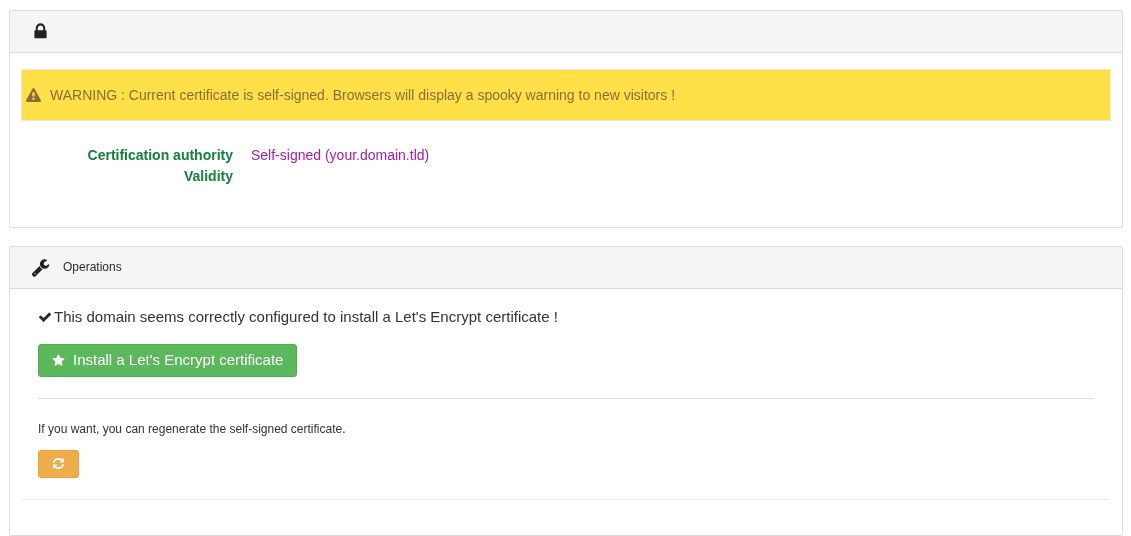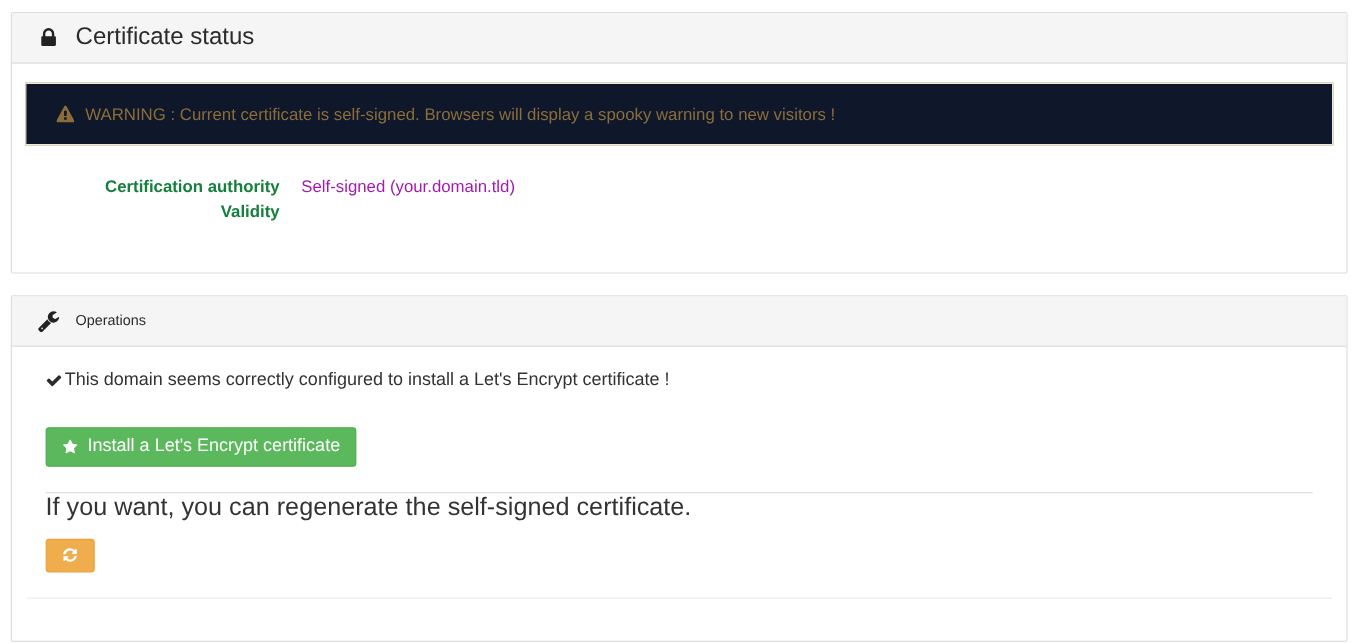--- a/index.html
+++ b/index.html
@@ -29,24 +29,24 @@
     padding: 0 0 0 21px;
     font-size: 20px;
     color: #2b2b2b;
   }
   .panel-heading .hicon { width: 19px; height: 19px; fill: #222; flex: 0 0 auto; }
   .panel-heading .htitle { line-height: 1; padding-bottom: 2px; }
 
   
   .cert-body { padding: 16px 11px 0 11px; }
   .alert-warning {
-    background: #0f172a;
+    background: #fde047;
     border: 1px solid #f5e9c9;
     color: #8a6d3b;
-    padding: 15px 25px;
+    padding: 15px 4px;
     font-size: 14px;
     display: flex;
     align-items: center;
     gap: 9px;
     line-height: 20px;
   }
   .alert-warning .aicon { width: 15px; height: 15px; fill: #8a6d3b; flex: 0 0 auto; }
 
   .detail-rows { margin: 24px 0 0 10px; padding-bottom: 40px; }
   .detail-row {
@@ -77,39 +77,38 @@
     gap: 8px;
     border-radius: 3px;
     font-size: 15px;
     color: #fff;
     padding: 6px 13px 7px 13px;
     line-height: 18px;
     cursor: pointer;
     font-family: inherit;
   }
   .btn .bicon { width: 13px; height: 13px; fill: #fff; flex: 0 0 auto; }
-  .btn-success { background: #5cb85c; border: 1px solid #4cae4c; margin-top: 30px; }
+  .btn-success { background: #5cb85c; border: 1px solid #4cae4c; margin-top: 18px; }
   .btn-warning { background: #f0ad4e; border: 1px solid #eea236; margin-top: 14px; }
 
   .ops-divider { border: none; border-top: 1px solid #ddd; margin: 21px 0 0 0; }
   .ops-divider-wide { border: none; border-top: 1px solid #ececec; margin: 21px -16px 0 -16px; }
 
-  .regen-text { font-size: 21px; color: #333; }
+  .regen-text { margin-top: 23px; font-size: 12px; color: #333; }
 </style>
 </head>
 <body>
 
 <div class="page">
 
   <section class="panel">
     <header class="panel-heading">
       <svg class="hicon" viewBox="0 0 1792 1792" aria-hidden="true">
         <path d="M640 768h512v-192q0-106-75-181t-181-75-181 75-75 181v192zm832 96v576q0 40-28 68t-68 28h-960q-40 0-68-28t-28-68v-576q0-40 28-68t68-28h32v-192q0-184 132-316t316-132 316 132 132 316v192h32q40 0 68 28t28 68z"></path>
       </svg>
-      <h2 class="htitle" style="font-weight:400;font-size:20px;">Certificate status</h2>
     </header>
     <div class="cert-body">
       <div class="alert-warning">
         <svg class="aicon" viewBox="0 0 1792 1792" aria-hidden="true">
           <path d="M1024 1375v-190q0-14-9.5-23.5t-22.5-9.5h-192q-13 0-22.5 9.5t-9.5 23.5v190q0 14 9.5 23.5t22.5 9.5h192q13 0 22.5-9.5t9.5-23.5zm-2-374l18-459q0-12-10-19-13-11-24-11h-220q-11 0-24 11-10 7-10 21l17 457q0 10 10 16.5t24 6.5h185q14 0 23.5-6.5t10.5-16.5zm-14-934l768 1408q35 63-2 126-17 29-46.5 46t-63.5 17h-1536q-34 0-63.5-17t-46.5-46q-37-63-2-126l768-1408q17-31 47-49t65-18 65 18 47 49z"></path>
         </svg>
         <span>WARNING : Current certificate is self-signed. Browsers will display a spooky warning to new visitors !</span>
       </div>
       <div class="detail-rows">
         <div class="detail-row">

